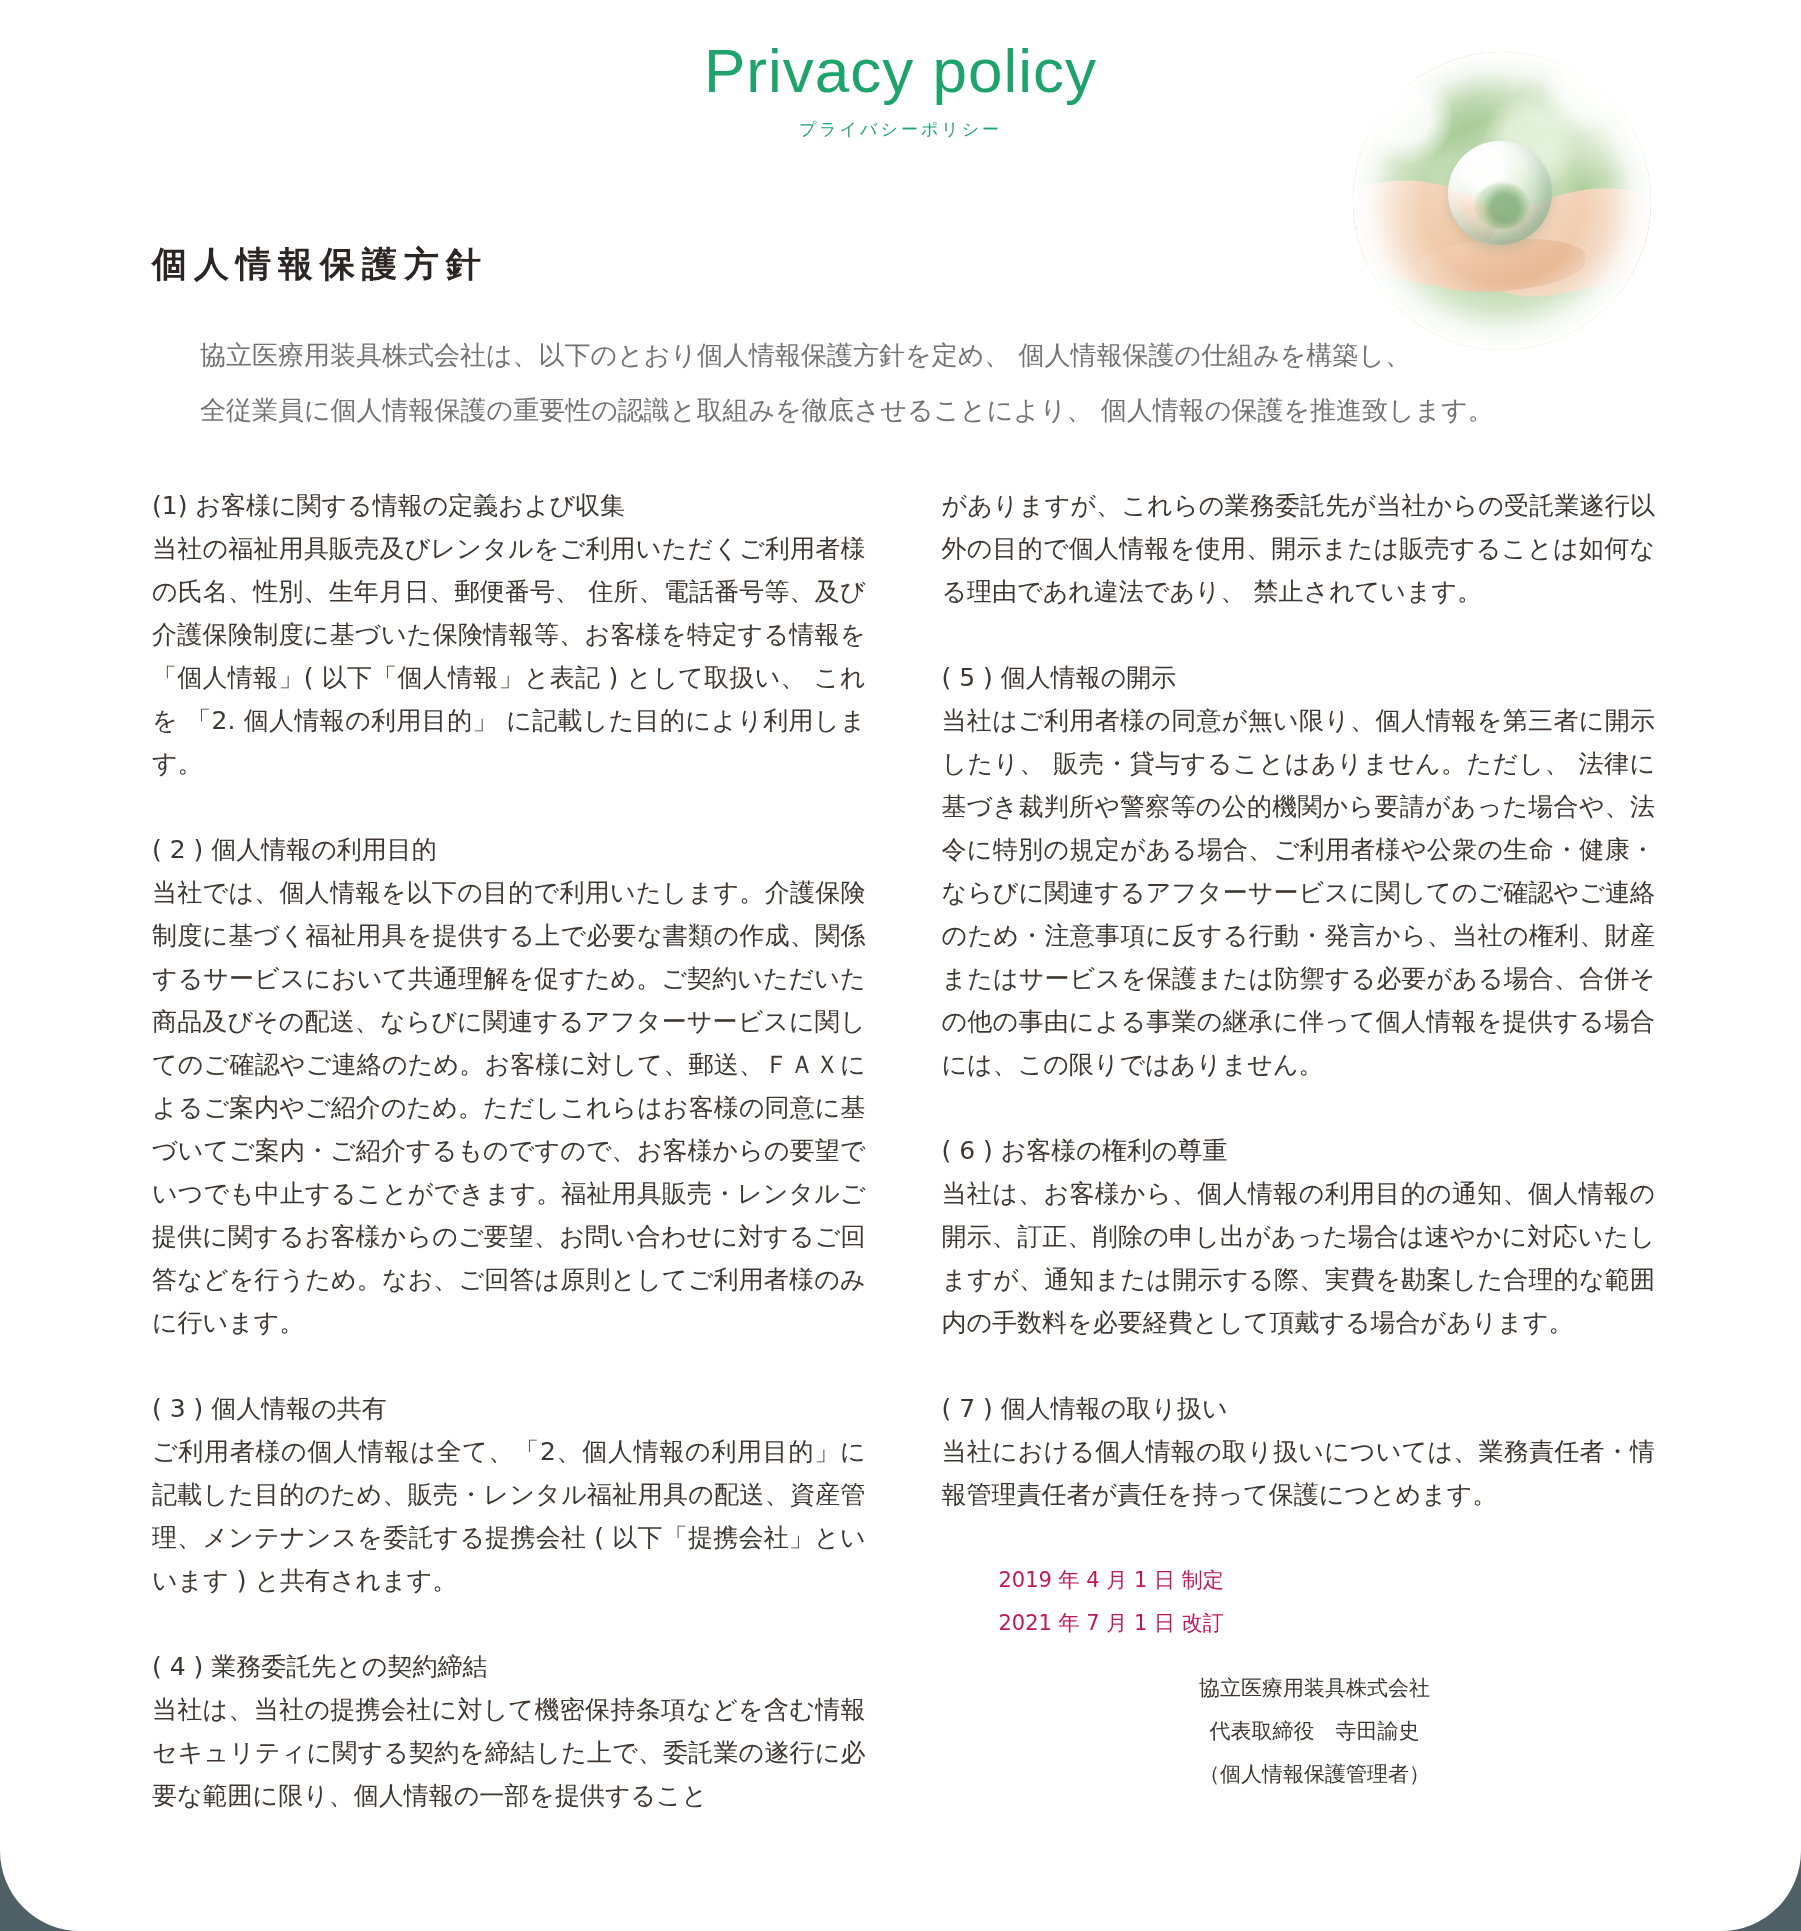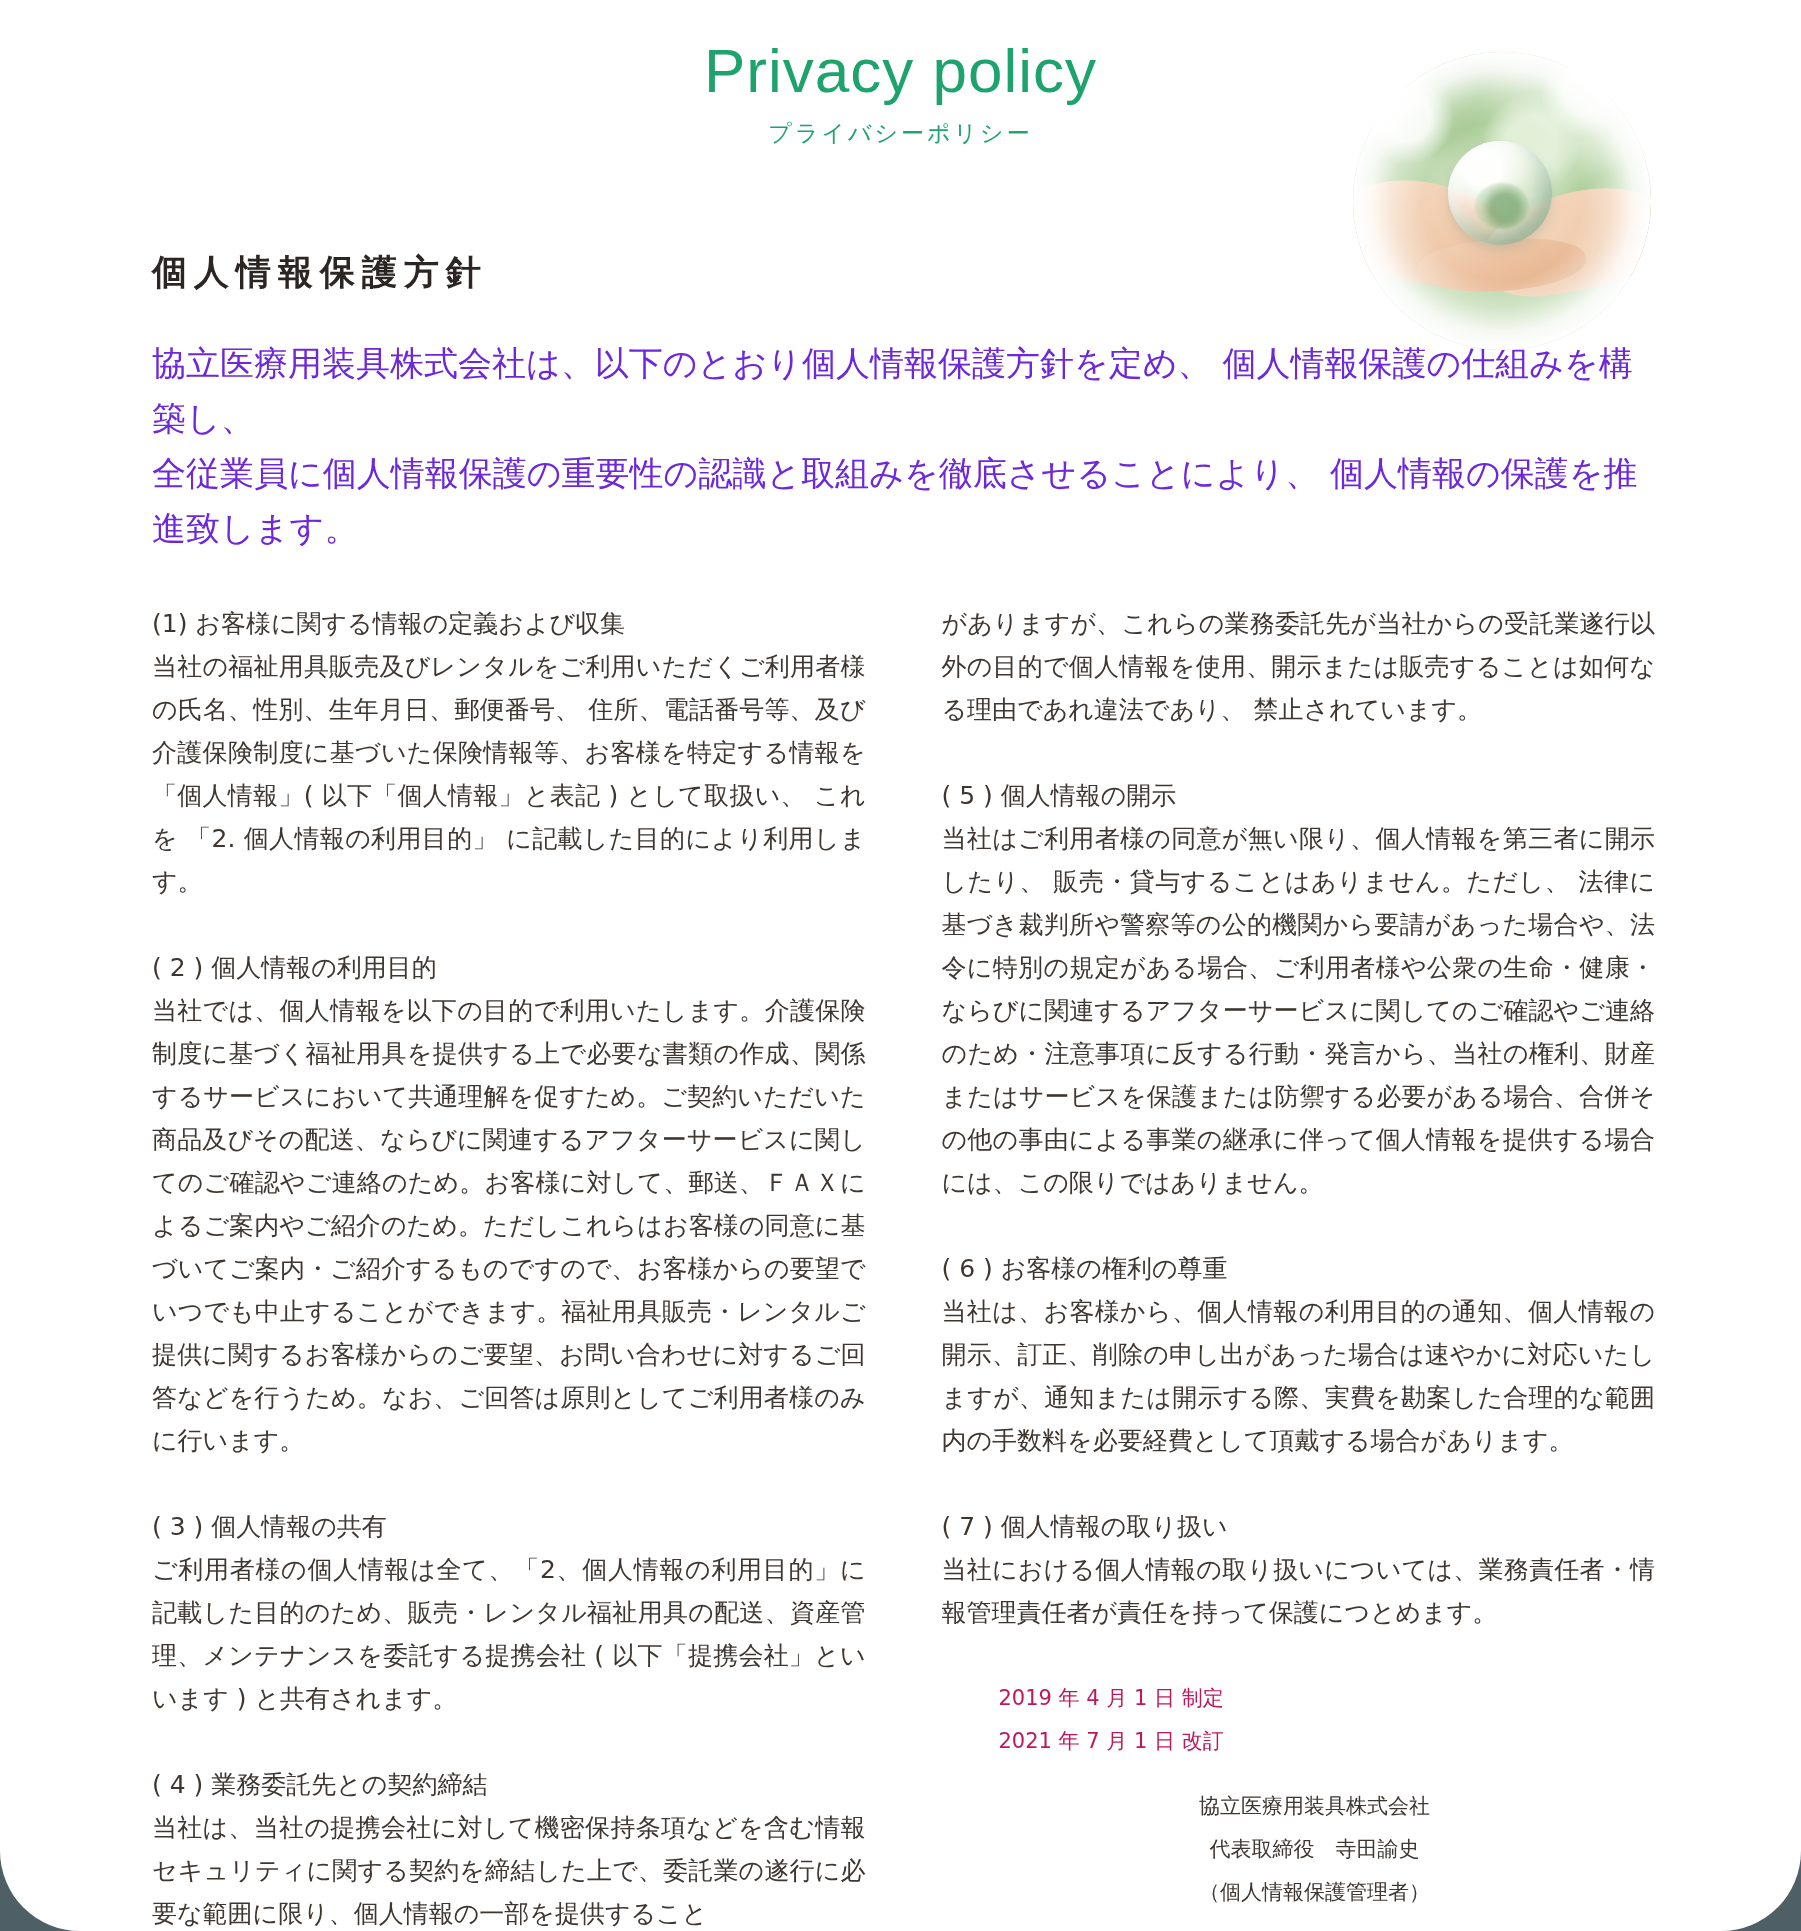--- a/index.html
+++ b/index.html
@@ -24,21 +24,21 @@
   .page-title {
     margin: 0;
     font-family: "Liberation Sans", sans-serif;
     font-weight: 300;
     font-size: 62px;
     letter-spacing: 1px;
     color: #1fa36d;
   }
   .page-subtitle {
     margin-top: 12px;
-    font-size: 23px;
+    font-size: 17px;
     letter-spacing: 3px;
     color: #1fa36d;
   }
 
   
   .hero-photo {
     position: absolute;
     top: 52px;
     right: 150px;
     width: 298px;
@@ -106,23 +106,24 @@
   .doc-heading {
     margin: 100px 0 0 0;
     font-size: 35px;
     font-weight: bold;
     letter-spacing: 7px;
     color: #2b2623;
   }
   .intro {
     margin-top: 40px;
     font-family: "DejaVu Serif", serif;
-    font-size: 34px;
+    font-size: 26px;
     line-height: 55px;
-    color: #6d28d9;
+    color: #737373;
+    margin-left: 48px;
   }
   .columns {
     display: flex;
     gap: 76px;
     margin-top: 46px;
   }
   .col { flex: 1; min-width: 0; }
   .sec { margin-top: 43px; }
   .sec:first-child { margin-top: 0; }
   .sec-title {

